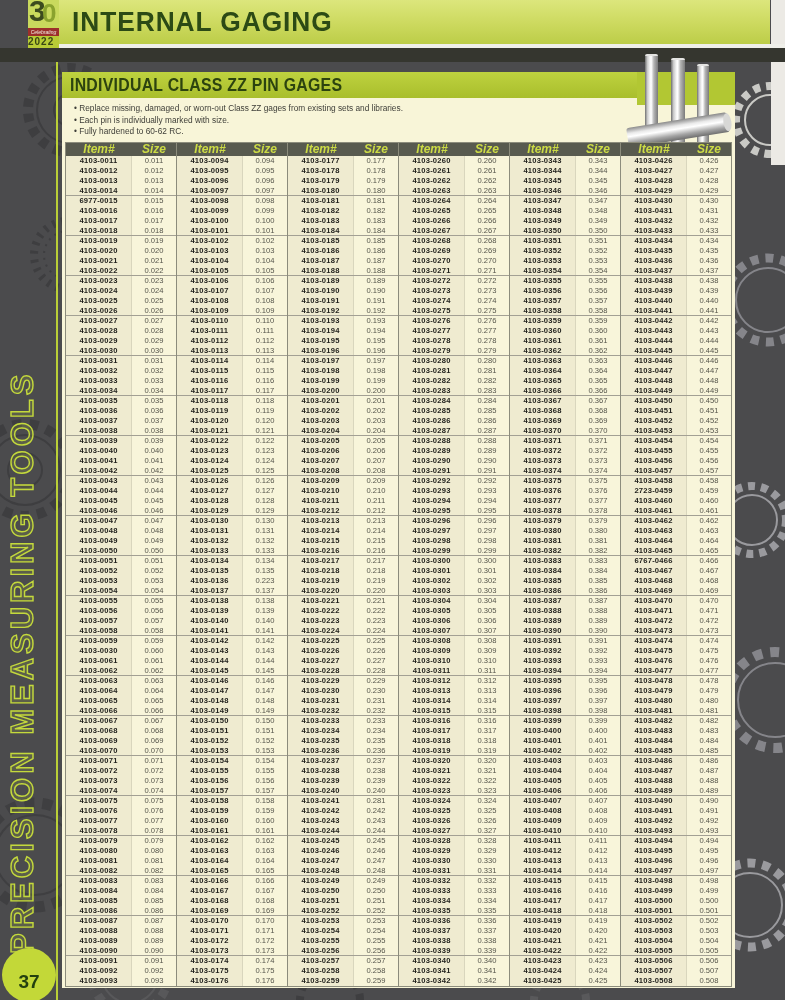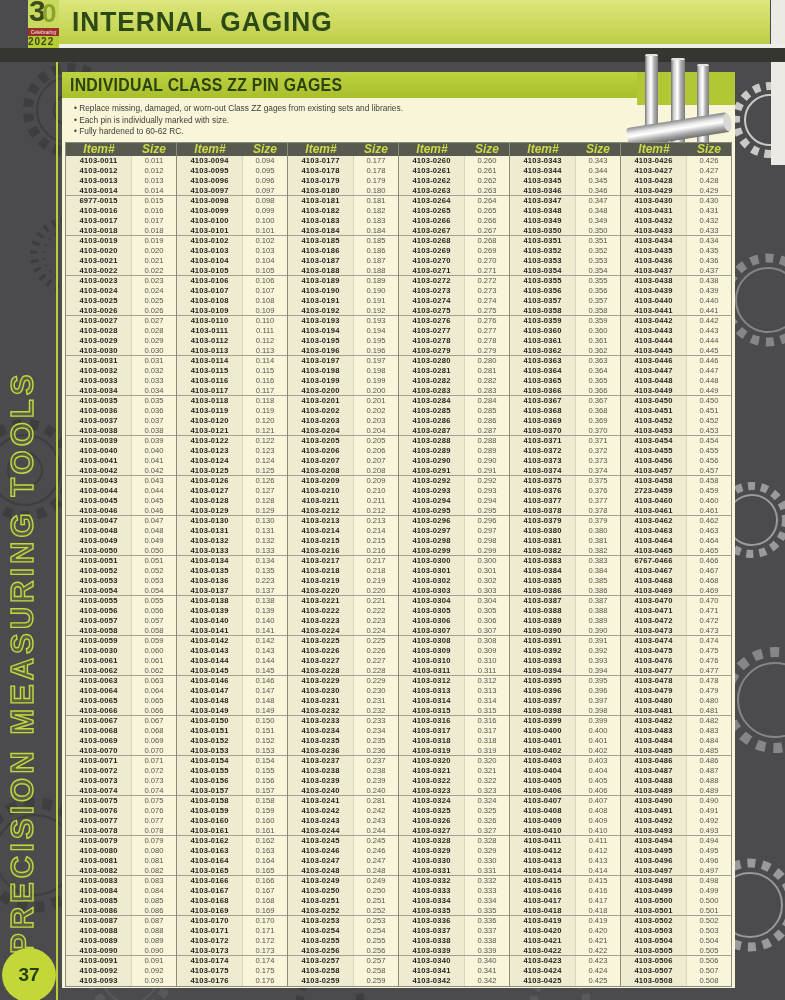--- a/index.html
+++ b/index.html
@@ -31,21 +31,21 @@
   #right-strip{left:771px;top:0;width:14px;height:165px;background:#eceae5;z-index:2;}
 
   
   #side-line{left:56px;top:62px;width:2px;height:938px;background:#bacf37;z-index:2;}
   #sidebar-title{left:5px;top:388px;height:566px;width:46px;z-index:2;
       writing-mode:vertical-rl;transform:rotate(180deg);
       font-size:31px;font-weight:bold;letter-spacing:4px;white-space:nowrap;
       color:rgba(196,217,60,0.14);-webkit-text-stroke:1.4px #c4d93c;}
   #page-badge{left:2px;top:948px;width:54px;height:54px;border-radius:50%;background:#c3d838;
       z-index:4;text-align:center;}
-  #page-badge span{display:inline-block;margin-top:16px;font-size:19px;font-weight:bold;color:#24400f;}
+  #page-badge span{display:inline-block;margin-top:23px;font-size:19px;font-weight:bold;color:#24400f;}
 
   
   #panel{left:62px;top:72px;width:673px;height:916px;background:#f8f5d8;z-index:3;}
   #section-bar{left:0;top:0;width:673px;height:26px;
       background:linear-gradient(180deg,#bed23f 0%,#a9be2c 100%);}
   #section-title{left:8px;top:3px;font-size:18px;font-weight:bold;color:#2c430f;
       transform:scaleX(.88);transform-origin:left;letter-spacing:.3px;white-space:nowrap;}
   .bullet-col{top:31px;font-size:8.3px;color:#3e3e38;line-height:11.5px;}
   #bullets-left{left:12px;width:440px;}
   #bullets-right{left:430px;width:150px;}

